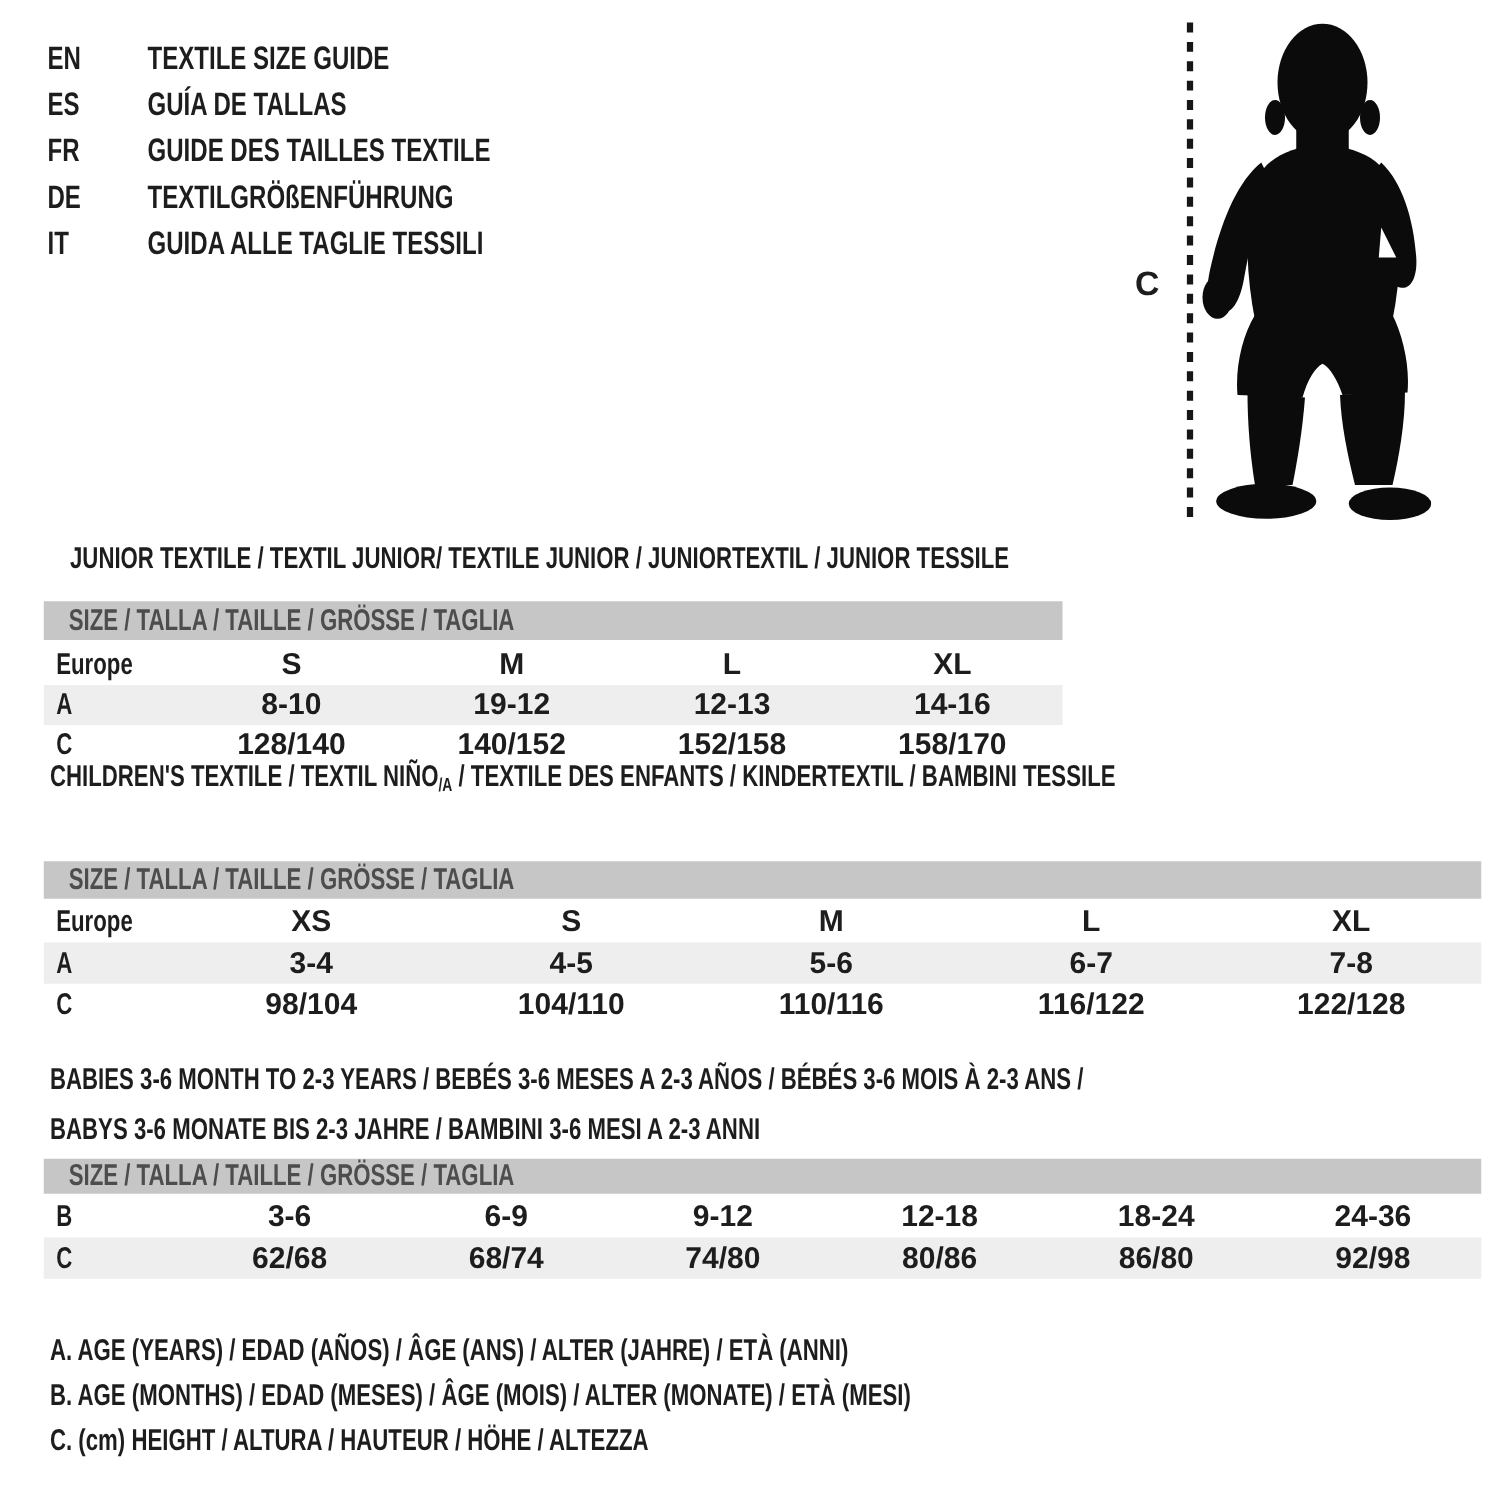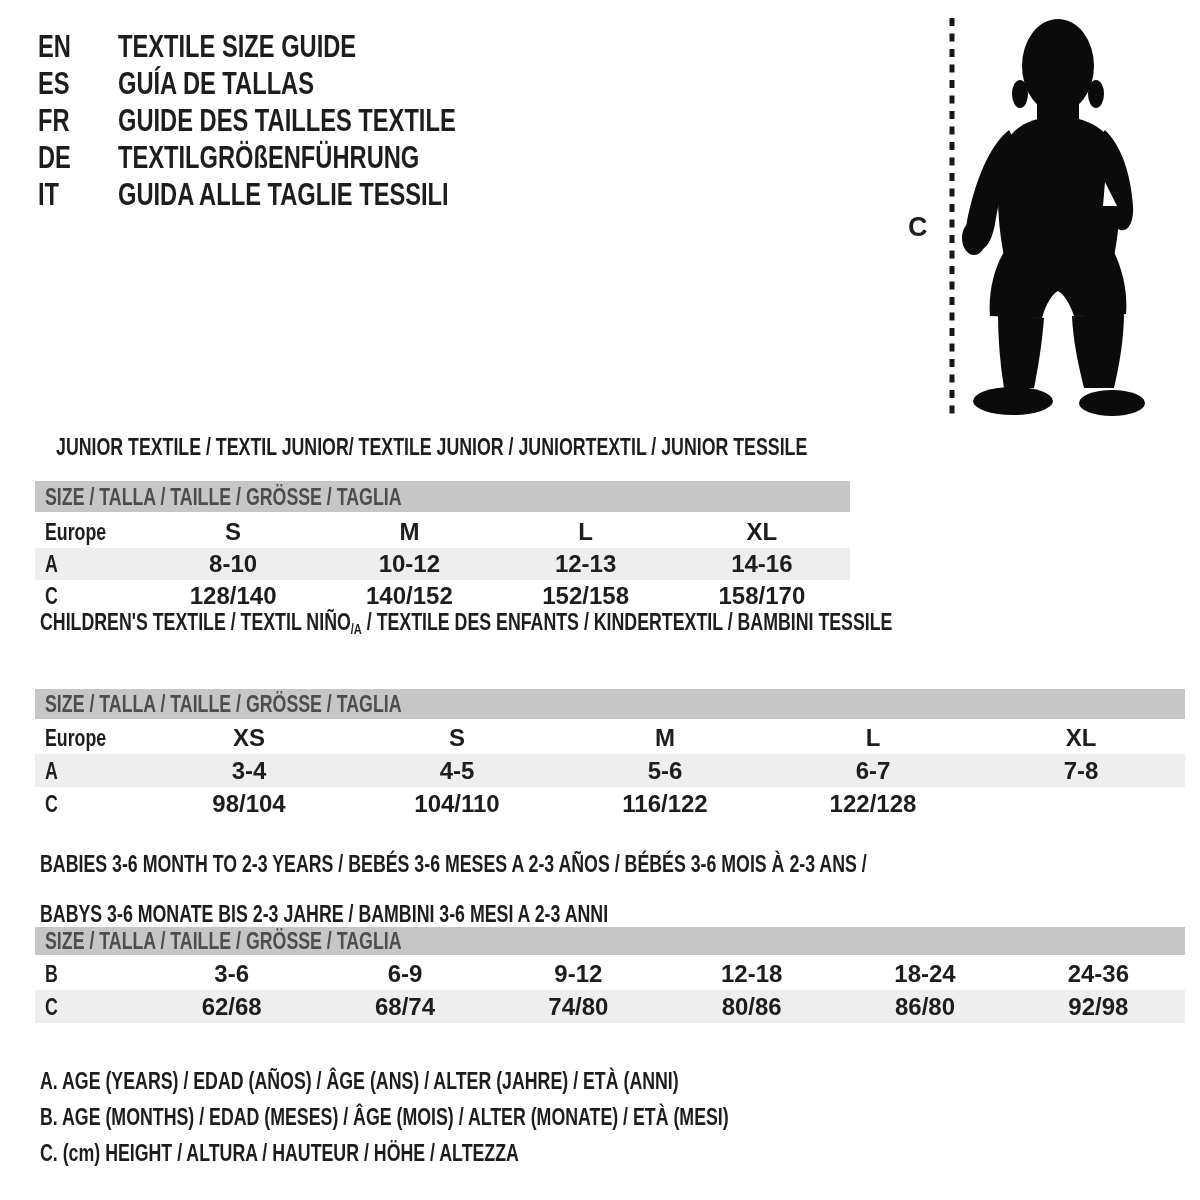--- a/index.html
+++ b/index.html
@@ -12,37 +12,37 @@
     font-weight:bold;
     color:#1d1d1d;
     -webkit-font-smoothing:antialiased;
   }
   .abs{position:absolute;}
   
   .cond{display:inline-block;transform:scaleX(0.74);transform-origin:0 50%;white-space:nowrap;}
 
   
   .lang-block{left:38px;top:28px;}
-  .lang-row{display:flex;height:37px;line-height:37px;font-size:32px;}
+  .lang-row{display:flex;height:37px;line-height:37px;font-size:26px;}
   .lang-code{width:80px;}
 
   
   .figure-wrap{left:945px;top:14px;width:200px;height:410px;}
   .figure-c-label{left:908px;top:212px;font-size:27px;}
 
   
   .sec-title{font-size:24px;line-height:26px;}
   .subsc{font-size:15px;vertical-align:-4px;}
 
   
   .size-bar{
     background:#c6c6c6;color:#4d4d4d;
     font-size:24px;
     display:flex;align-items:center;
-    padding-left:10px;box-sizing:border-box;
+    padding-left:20px;box-sizing:border-box;
   }
 
   
   .trow{display:grid;align-items:center;font-size:24px;}
   .cols4{grid-template-columns:110px repeat(4,1fr);}
   .cols5{grid-template-columns:110px repeat(5,1fr);}
   .cols6{grid-template-columns:110px repeat(6,1fr);}
   .trow.alt{background:#eeeeee;}
   .tlabel{padding-left:10px;}
   .tcell{text-align:center;}
@@ -112,21 +112,21 @@
   <div class="trow cols4">
     <div class="tlabel"><span class="cond">Europe</span></div>
     <div class="tcell">S</div>
     <div class="tcell">M</div>
     <div class="tcell">L</div>
     <div class="tcell">XL</div>
   </div>
   <div class="trow cols4 alt">
     <div class="tlabel"><span class="cond">A</span></div>
     <div class="tcell">8-10</div>
-    <div class="tcell">10-12</div>
+    <div class="tcell">19-12</div>
     <div class="tcell">12-13</div>
     <div class="tcell">14-16</div>
   </div>
   <div class="trow cols4">
     <div class="tlabel"><span class="cond">C</span></div>
     <div class="tcell">128/140</div>
     <div class="tcell">140/152</div>
     <div class="tcell">152/158</div>
     <div class="tcell">158/170</div>
   </div>
@@ -152,28 +152,29 @@
     <div class="tcell">3-4</div>
     <div class="tcell">4-5</div>
     <div class="tcell">5-6</div>
     <div class="tcell">6-7</div>
     <div class="tcell">7-8</div>
   </div>
   <div class="trow cols5">
     <div class="tlabel"><span class="cond">C</span></div>
     <div class="tcell">98/104</div>
     <div class="tcell">104/110</div>
+    <div class="tcell">110/116</div>
     <div class="tcell">116/122</div>
     <div class="tcell">122/128</div>
   </div>
 </div>
 
 <div class="abs sec-title" style="left:40px;top:851px;">
   <div><span class="cond">BABIES 3-6 MONTH TO 2-3 YEARS / BEBÉS 3-6 MESES A 2-3 AÑOS / BÉBÉS 3-6 MOIS À 2-3 ANS /</span></div>
-  <div style="margin-top:24px;"><span class="cond">BABYS 3-6 MONATE BIS 2-3 JAHRE / BAMBINI 3-6 MESI A 2-3 ANNI</span></div>
+  <div style="margin-top:14px;"><span class="cond">BABYS 3-6 MONATE BIS 2-3 JAHRE / BAMBINI 3-6 MESI A 2-3 ANNI</span></div>
 </div>
 <div class="abs size-bar" style="left:35px;top:927px;width:1150px;height:28px;">
   <span class="cond">SIZE / TALLA / TAILLE / GRÖSSE / TAGLIA</span>
 </div>
 <div class="abs h33" style="left:35px;top:957px;width:1150px;">
   <div class="trow cols6">
     <div class="tlabel"><span class="cond">B</span></div>
     <div class="tcell">3-6</div>
     <div class="tcell">6-9</div>
     <div class="tcell">9-12</div>

